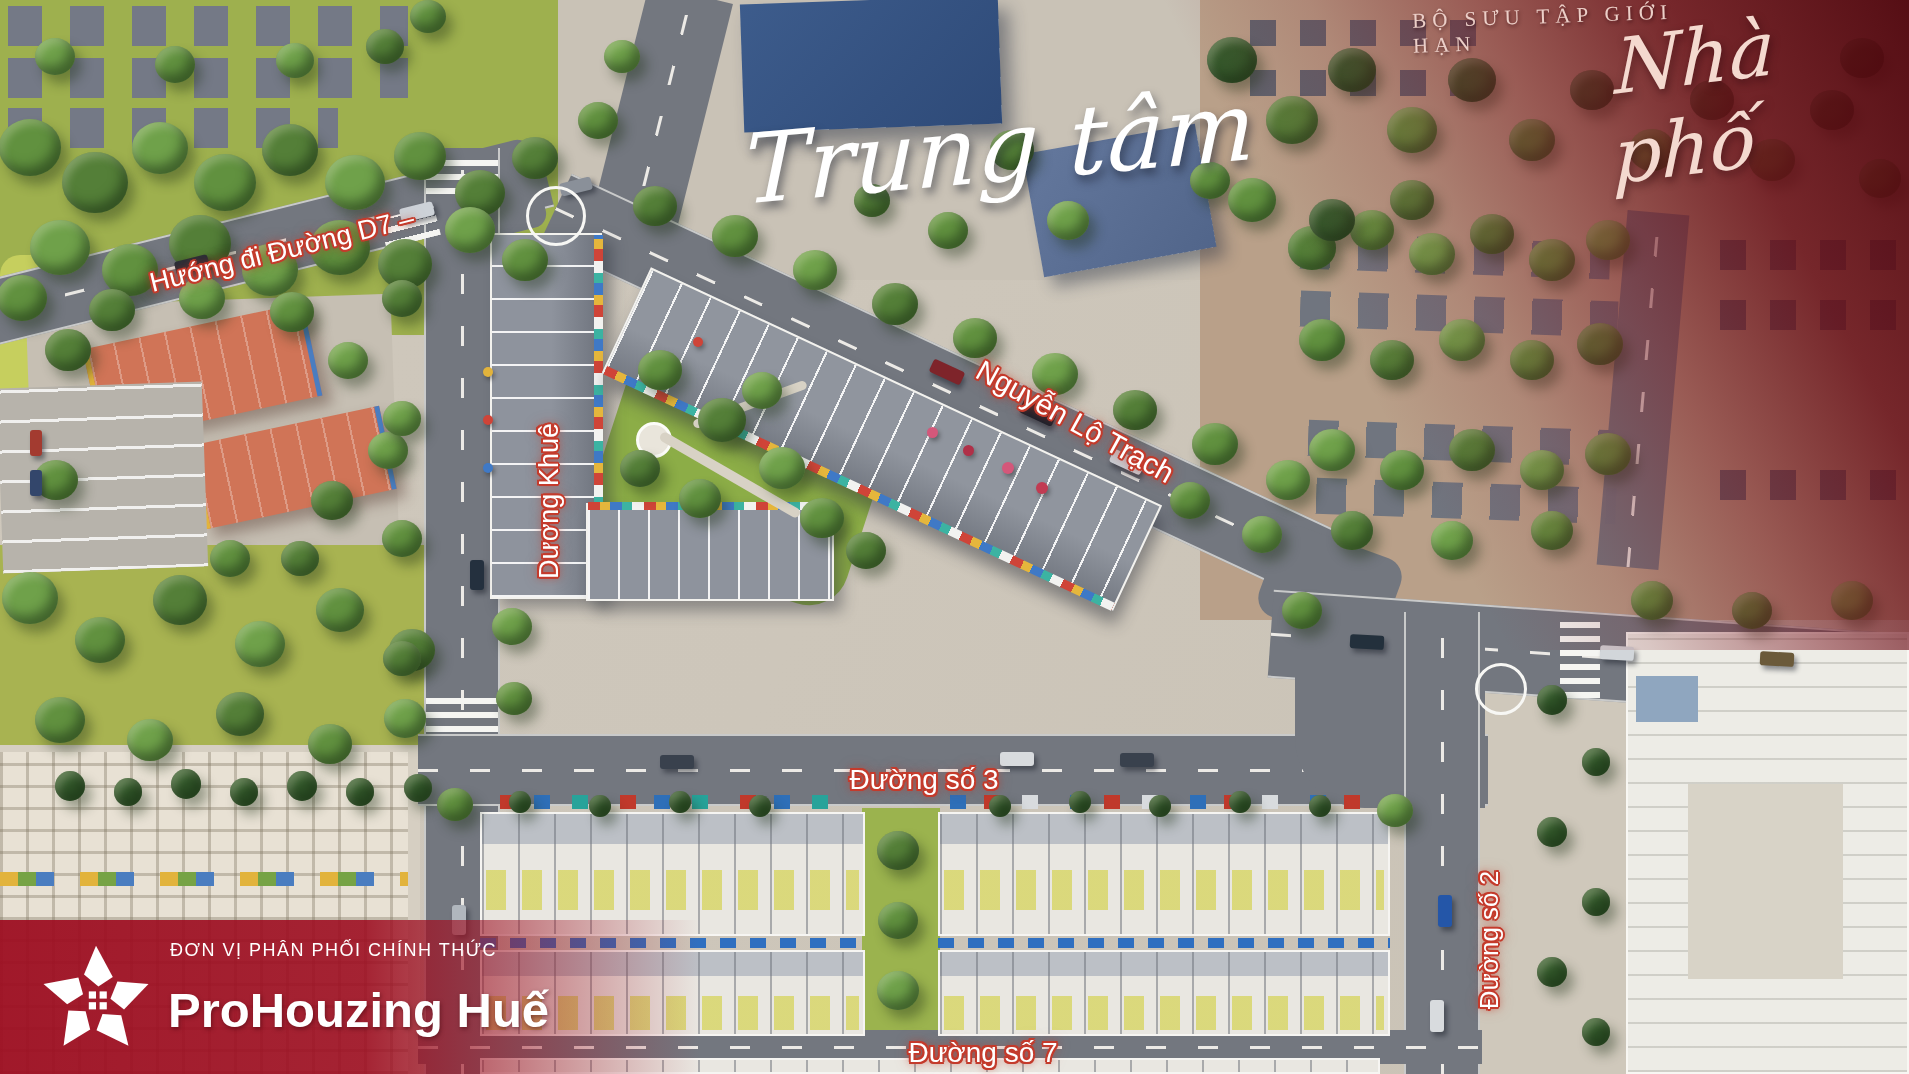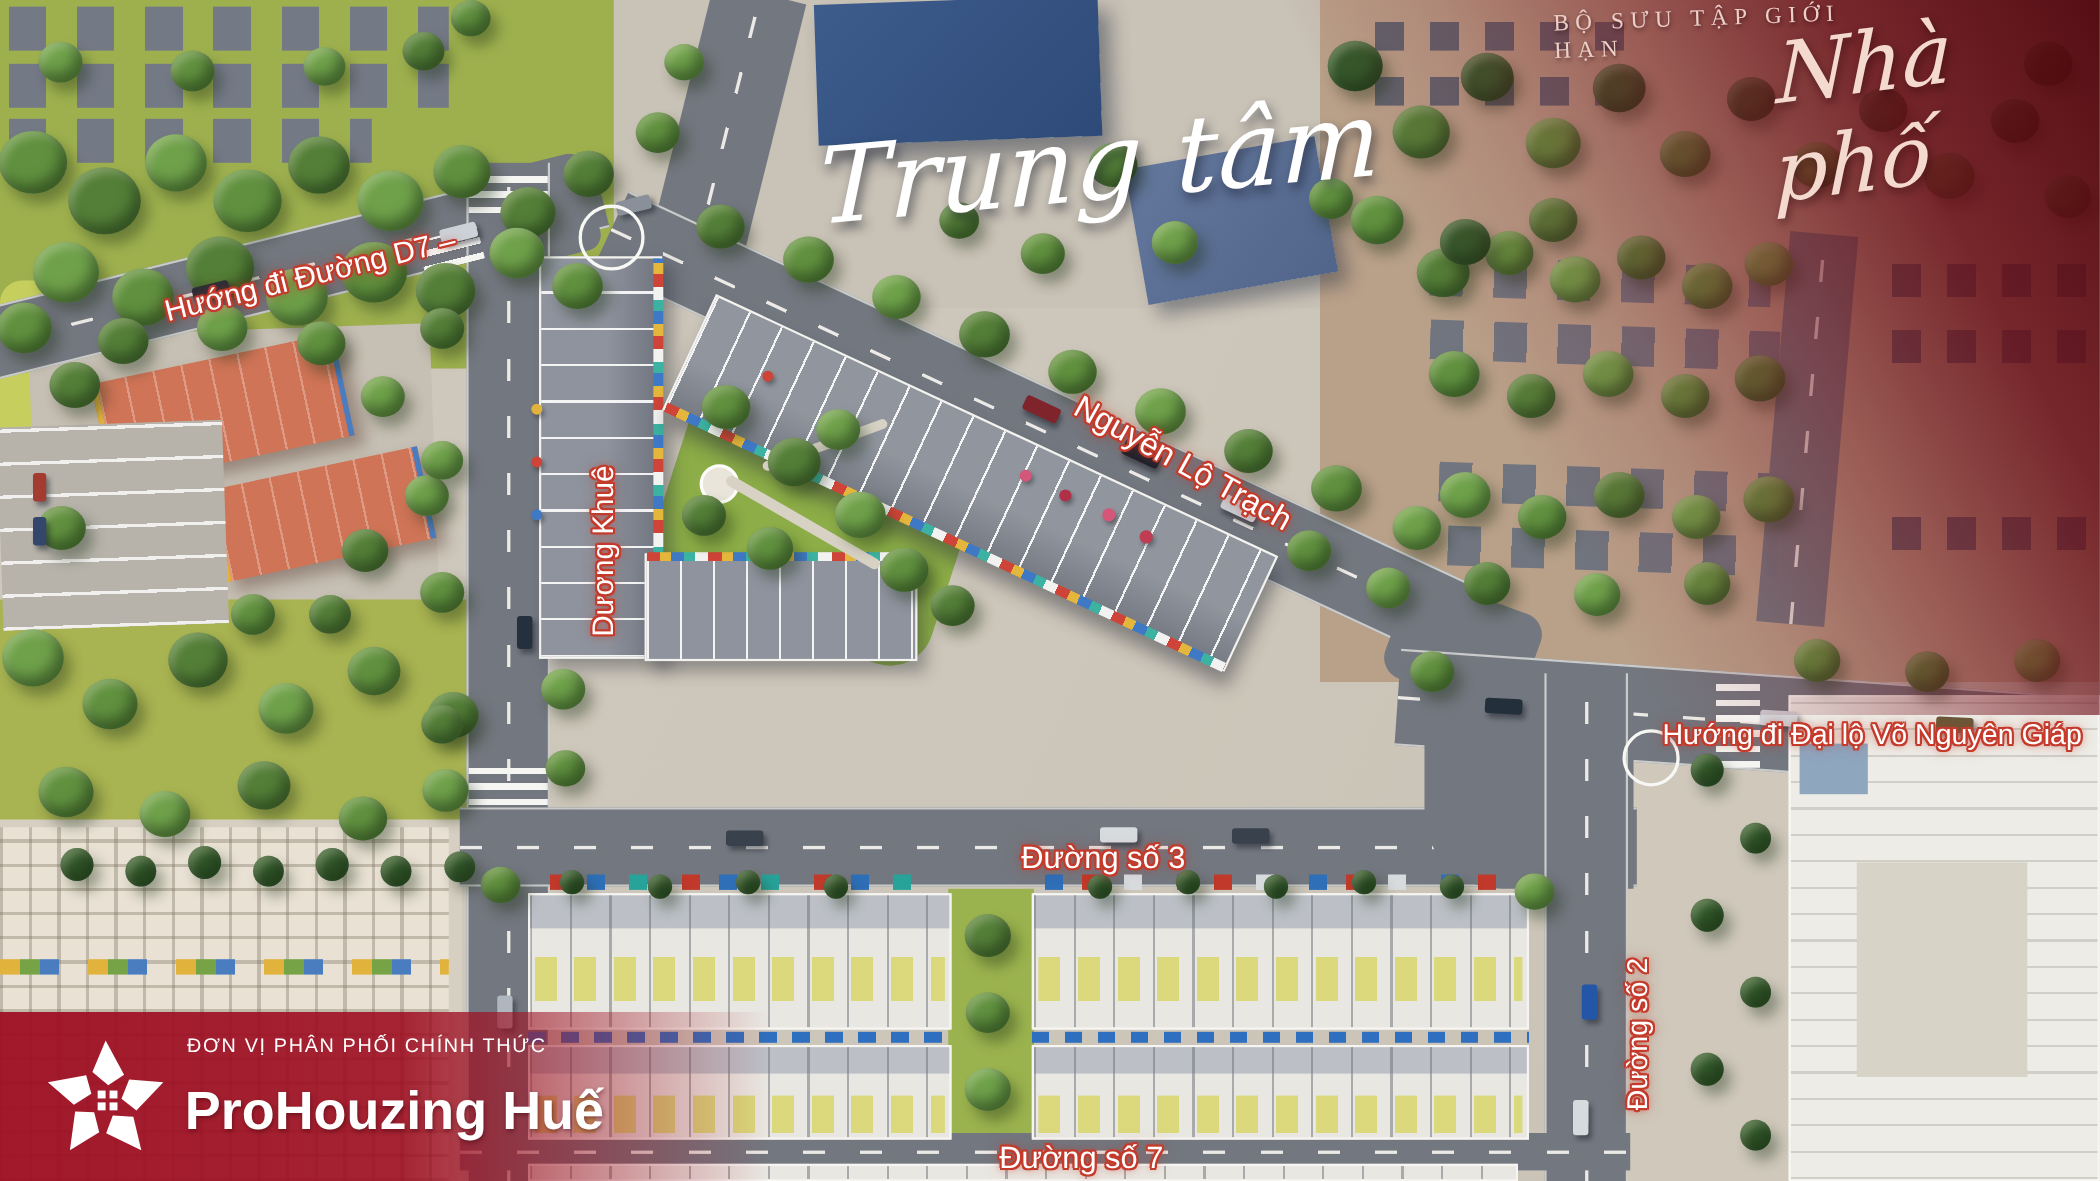--- a/index.html
+++ b/index.html
@@ -340,22 +340,21 @@
     background:linear-gradient(90deg,rgba(157,14,33,.95) 0%,rgba(157,14,33,.9) 52%,rgba(160,20,38,.55) 72%,rgba(160,20,38,0) 100%)"></div>
 
   <div class="hero2" style="left:1000px;top:148px">Trung tâm</div>
 
   <div class="col-tag" style="left:1578px;top:28px">BỘ SƯU TẬP GIỚI HẠN</div>
   <div class="col-script" style="left:1712px;top:100px">Nhà phố</div>
 
   <div class="rl" style="left:282px;top:251px;font-size:27px;--r:-14deg">Hướng đi Đường D7 –</div>
   <div class="rl" style="left:549px;top:501px;font-size:27px;--r:-90deg">Dương Khuê</div>
   <div class="rl" style="left:1075px;top:422px;font-size:29px;--r:29deg">Nguyễn Lộ Trạch</div>
-  <div class="rl" style="left:1702px;top:668px;font-size:26px;z-index:40">Hướng đi Đại lộ Võ Nguyên Giáp</div>
-  <div class="rl" style="left:1003px;top:780px;font-size:28px">Đường số 3</div>
+  <div class="rl" style="left:924px;top:780px;font-size:28px">Đường số 3</div>
   <div class="rl" style="left:1489px;top:940px;font-size:26px;--r:-90deg">Đường số 2</div>
   <div class="rl" style="left:983px;top:1053px;font-size:28px">Đường số 7</div>
 
   <div>
     <svg style="position:absolute;left:36px;top:936px;z-index:51" width="120" height="130" viewBox="0 0 100 108">
       <g fill="#ffffff">
         <g transform="translate(50,54)">
           <g>
               <path d="M0,-46 L14,-20 L2,-12 L-10,-22 Z" transform="rotate(0)"></path>
             </g>

